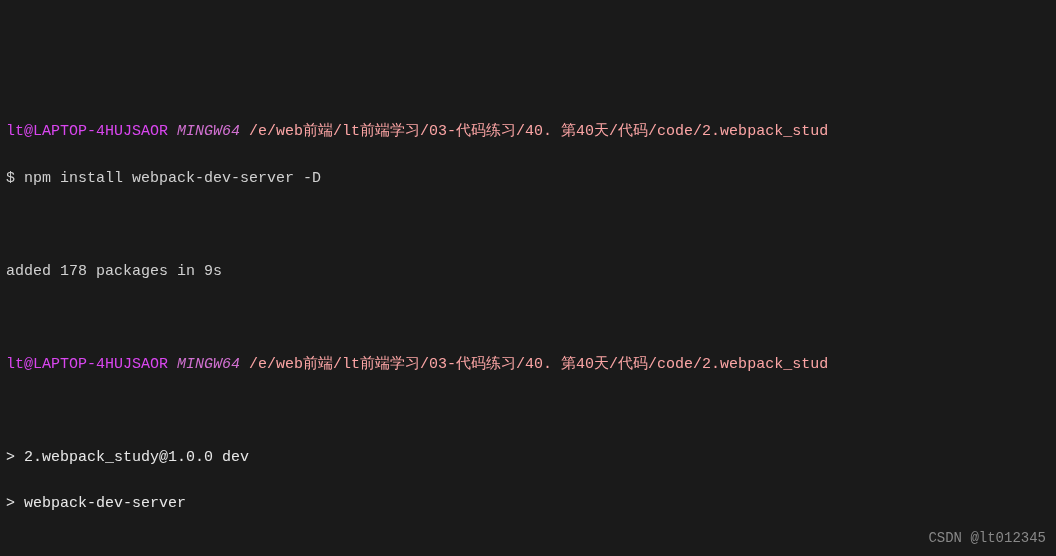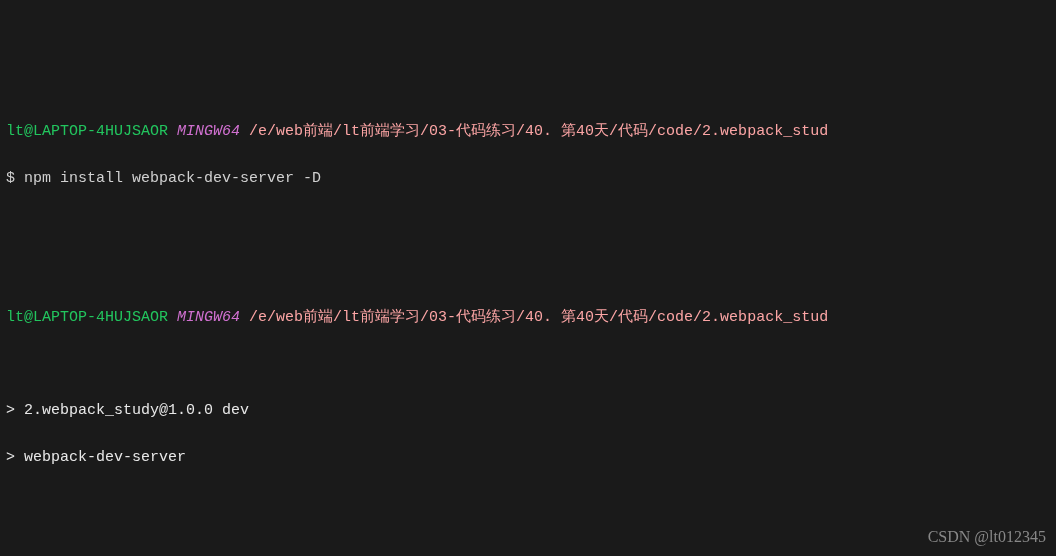--- a/index.html
+++ b/index.html
@@ -11,45 +11,46 @@
       line-height: 1.55;
       color: #d0d0d0;
       overflow: hidden;
       width: 1056px;
       height: 556px;
       white-space: pre;
     }
     .terminal {
       padding: 4px 6px;
     }
-    .user-host { color: #22c55e; }
+    .user-host { color: #d946ef; }
     .mingw { color: #d070d0; font-style: italic; }
     .path { color: #fca5a5; }
     .prompt { color: #d0d0d0; }
     .cmd { color: #d0d0d0; margin-top: 44px; }
     .white { color: #e8e8e8; }
     .watermark {
       position: absolute;
       bottom: 6px;
       right: 10px;
       color: #888;
-      font-size: 16px;
-      font-family: Liberation Serif, serif;
+      font-size: 14px;
+      font-family: Liberation Mono, monospace;
     }
     .line { display: block; }
   </style>
 </head>
 <body>
 
 
 
 <div class="terminal">
 <span class="line"><span class="user-host">lt@LAPTOP-4HUJSAOR</span> <span class="mingw">MINGW64</span> <span class="path">/e/web前端/lt前端学习/03-代码练习/40. 第40天/代码/code/2.webpack_stud</span></span>
 <span class="line"><span class="prompt">$</span> <span class="cmd">npm install webpack-dev-server -D</span></span>
 <span class="line"> </span>
+<span class="line">added 178 packages in 9s</span>
 <span class="line"> </span>
 <span class="line"><span class="user-host">lt@LAPTOP-4HUJSAOR</span> <span class="mingw">MINGW64</span> <span class="path">/e/web前端/lt前端学习/03-代码练习/40. 第40天/代码/code/2.webpack_stud</span></span>
 <span class="line"> </span>
 <span class="line white">&gt; 2.webpack_study@1.0.0 dev</span>
 <span class="line white">&gt; webpack-dev-server</span>
 
 
 
 
 

